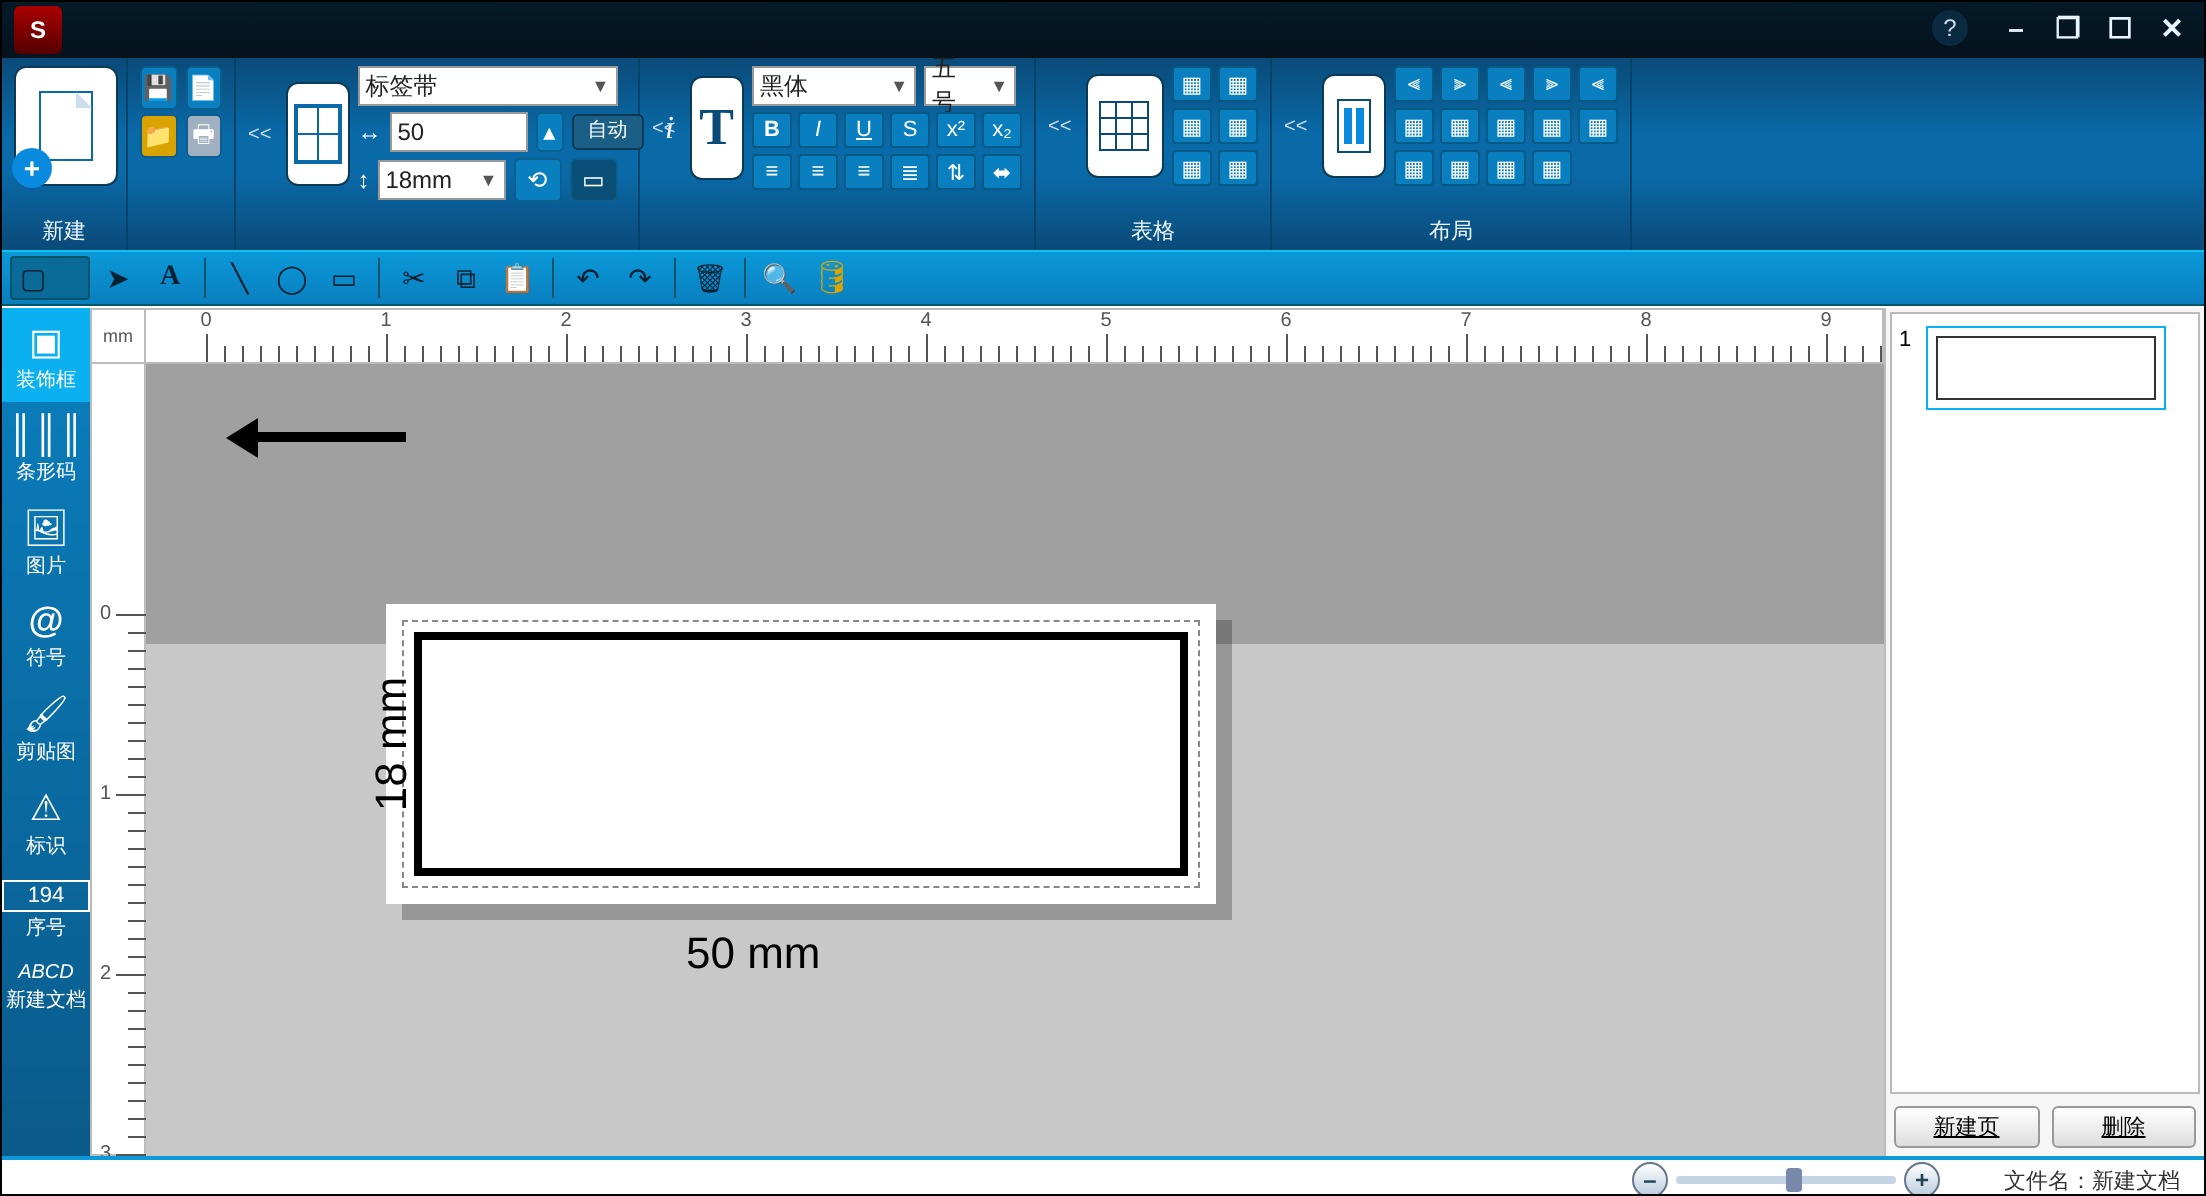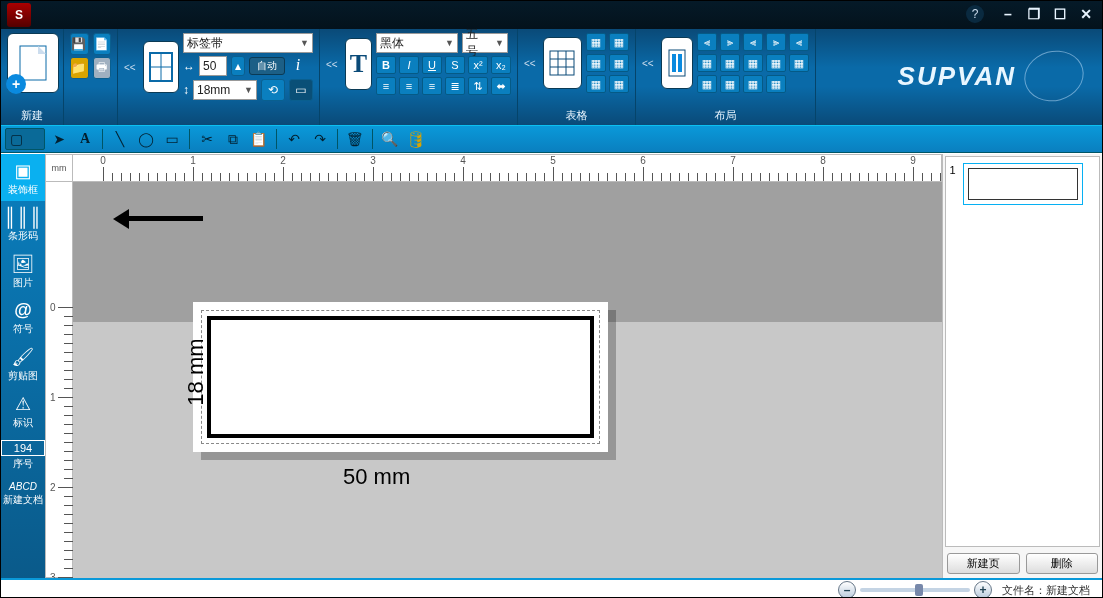--- a/index.html
+++ b/index.html
@@ -74,32 +74,32 @@
   
   
   .rightpanel { width:160px; background:#f6f6f6; border-left:1px solid #bbb; display:flex;flex-direction:column;font-size:11px;}
   .rtabs{height:22px;display:flex;background:#e8e8e8;border-bottom:1px solid #bbb;margin-top:-22px;position:relative;z-index:5;}
   .rightpanel .tab{padding:3px 8px;background:#f6f6f6;border:1px solid #bbb;border-bottom:none;color:#555;cursor:default;}
   .rightpanel .tab.active{background:#fff;color:#000;}
   .thumblist{flex:1;background:#fff;border:1px solid #bbb;margin:2px;padding:6px;overflow:auto;}
   .thumb{border:1px solid #06b0f3;width:120px;height:42px;margin:0 auto 8px auto;position:relative;padding:4px;}
   .thumb .sm{border:1px solid #333;height:100%;}
   .thumb .num{position:absolute;left:-14px;top:0;font-size:11px;color:#000;}
-  .rbtns{display:flex;gap:6px;padding:4px;justify-content:center;}
+  .rbtns{display:flex;gap:6px;padding:4px;justify-content:center;text-decoration:underline;}
   .rbtns button{flex:1;font-size:11px;background:linear-gradient(#fff,#ddd);border:1px solid #999;border-radius:3px;padding:2px 4px;}
 
   
   .status{height:22px;background:#fff;border-top:2px solid #0a99d9;display:flex;align-items:center;font-size:11px;color:#333;}
   .status .fill{flex:1;}
   .zoom{display:flex;align-items:center;gap:4px;margin-right:8px;}
   .zoom .zbtn{width:18px;height:18px;border-radius:9px;background:linear-gradient(#fff,#bcd);border:1px solid #678;display:flex;align-items:center;justify-content:center;font-weight:bold;font-size:12px;color:#245;}
   .zoom .ztrack{width:110px;height:4px;background:#c4d4e4;border-radius:2px;position:relative;}
   .zoom .zthumb{position:absolute;left:55px;top:-4px;width:8px;height:12px;background:#78a;border-radius:2px;}
   .zoom .ztick{position:absolute;left:55px;top:-2px;width:1px;height:8px;background:#678;}
-  .fname{margin-left:2px;}
+  .fname{margin-left:24px;}
 
   
   .hruler .tk{position:absolute;top:18px;height:10px;width:1px;background:#555;}
   .hruler .tk.big{top:12px;height:16px;}
   .hruler .lbl{position:absolute;top:0;font-size:10px;color:#555;transform:translateX(-50%);}
   .vruler .tk{position:absolute;left:18px;width:10px;height:1px;background:#555;}
   .vruler .tk.big{left:12px;width:16px;}
   .vruler .lbl{position:absolute;left:4px;font-size:10px;color:#555;transform:translateY(-50%);}
 </style>
 </head>
@@ -153,21 +153,21 @@
             <line x1="4" y1="18" x2="26" y2="18" stroke="#0a6aa8"></line>
           </svg>
       </div>
       <div class="stack" style="gap:3px">
         <div class="sel" style="width:130px">
             <span>标签带</span>
             <span class="tri">▼</span>
           </div>
         <div class="grow">
           <span style="font-size:12px">↔</span>
-          <div class="inp" style="width:28px">50</div>
+          <div class="inp" style="width:69px">50</div>
           <div class="smbtn" style="width:14px;height:20px">▴</div>
           <div class="tgl">自动</div>
           <div style="width:18px;height:20px;color:#fff;font-style:italic;font-size:16px;font-family:serif;text-align:center">i</div>
         </div>
         <div class="grow">
           <span style="font-size:12px">↕</span>
           <div class="sel" style="width:64px">
               <span>18mm</span>
               <span class="tri">▼</span>
             </div>
@@ -280,24 +280,20 @@
           <div class="tf">▦</div>
             <div class="tf">▦</div>
           <div class="tf">▦</div>
             <div class="tf">▦</div>
         </div>
       </div>
     </div>
     <div class="glabel">布局</div>
   </div>
 
-  <div class="brand">
-    <span class="txt">SUPVAN</span>
-    <div class="orbit"></div>
-  </div>
 </div>
 
 <div class="toolbar">
   <div class="tb" style="width:40px;justify-content:flex-start;padding-left:4px;background:#0a6a98;border:1px solid #056">▢</div>
   <div class="tb">➤</div>
   <div class="tb" style="font-family:serif;font-weight:bold">A</div>
   <div class="sep"></div>
   <div class="tb">╲</div>
   <div class="tb">◯</div>
   <div class="tb">▭</div>

